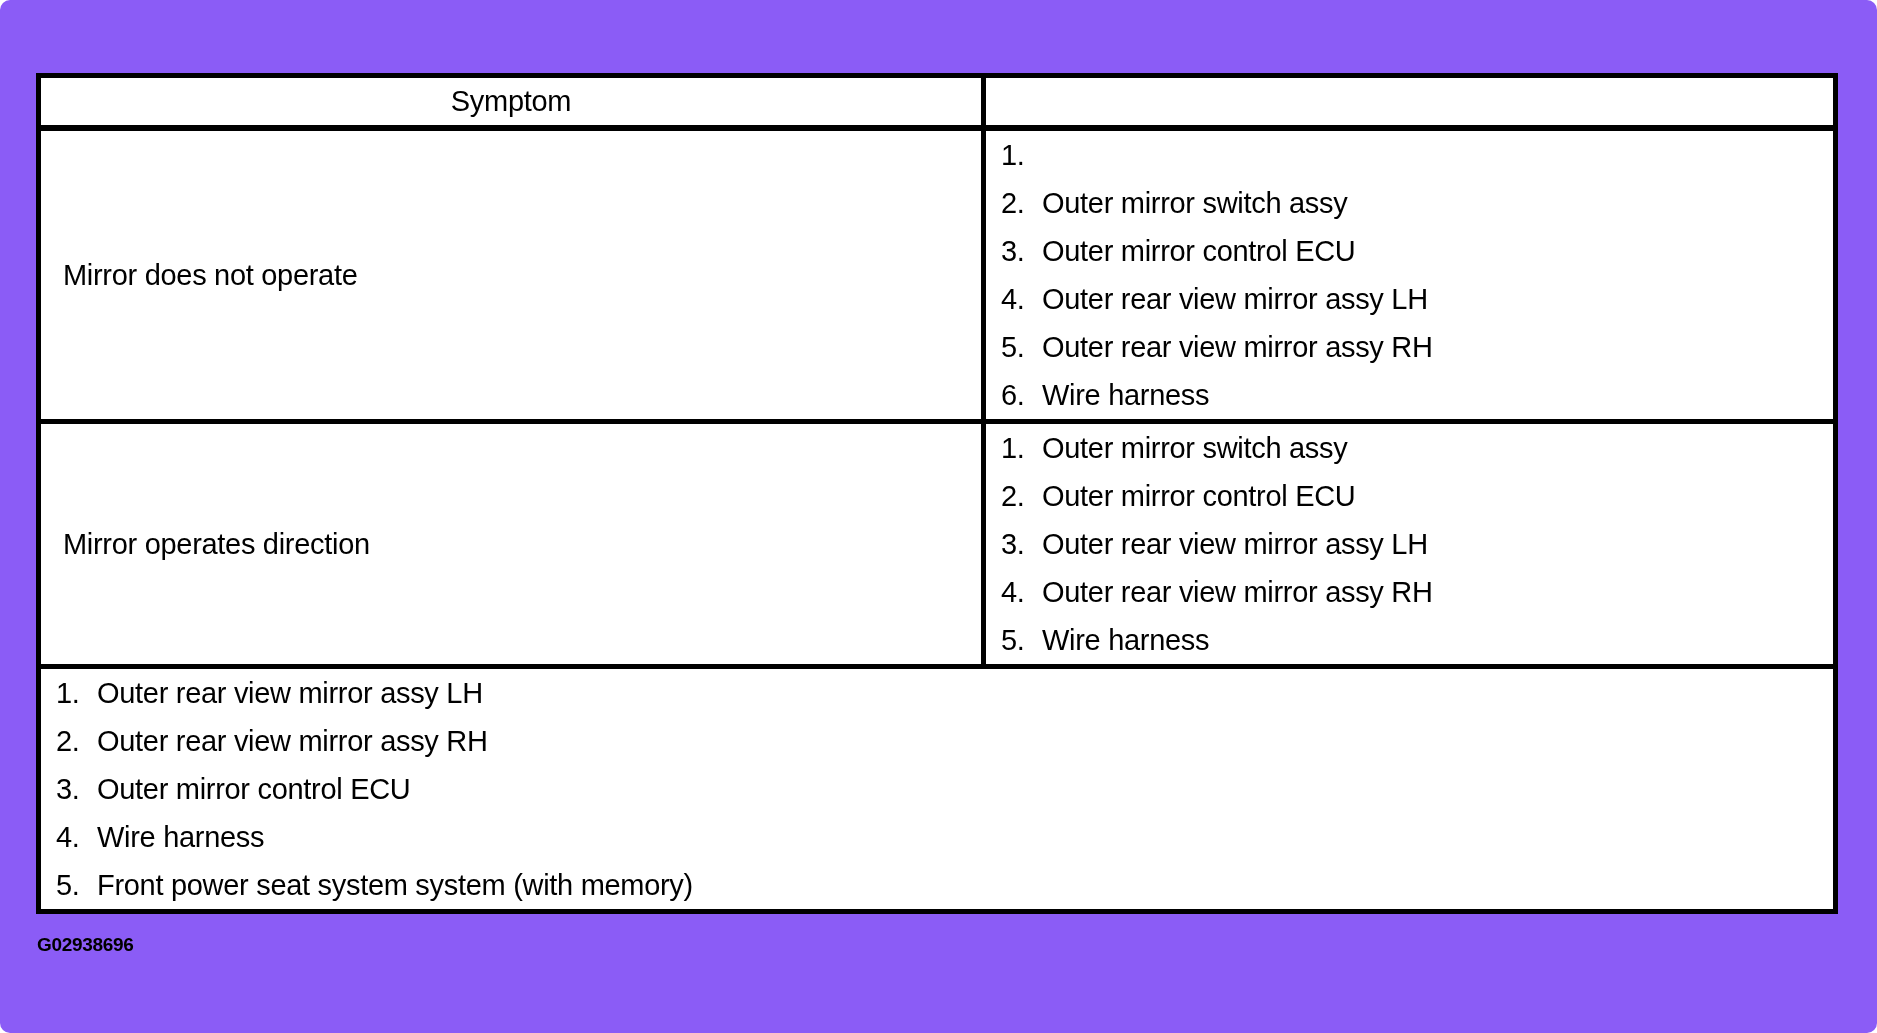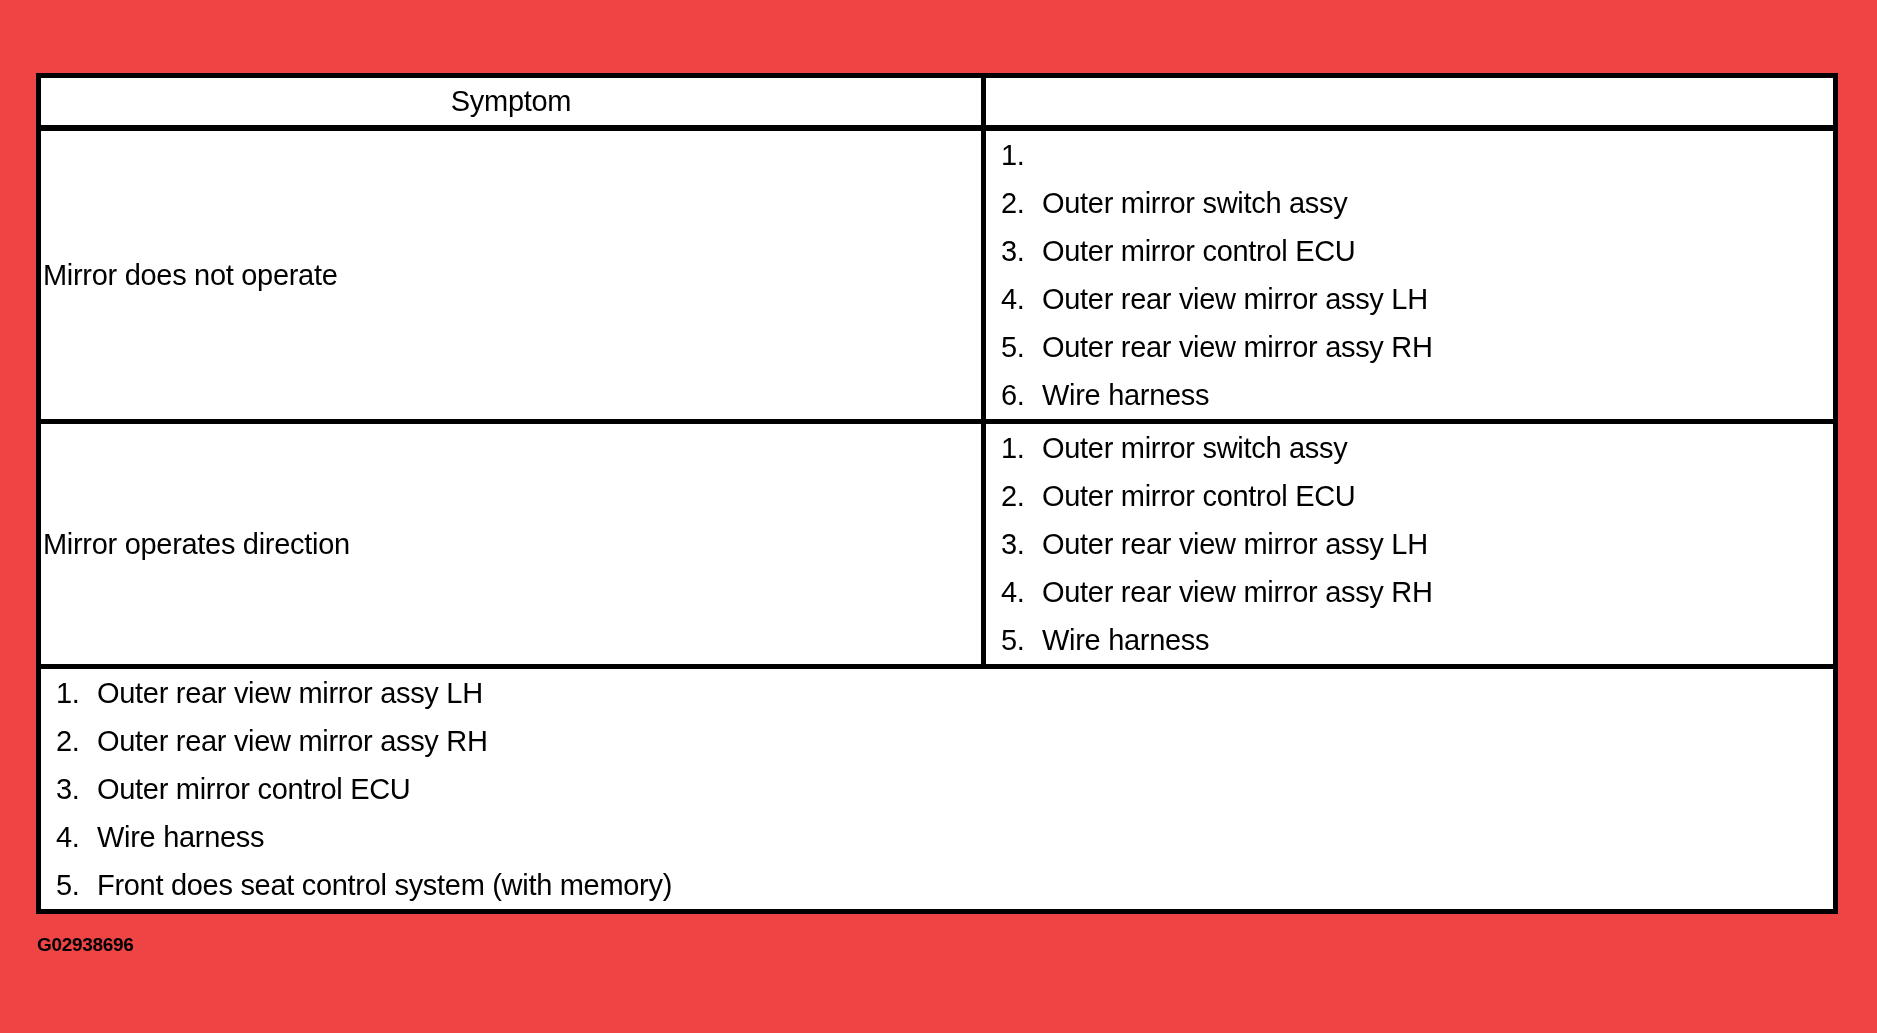--- a/index.html
+++ b/index.html
@@ -9,21 +9,22 @@
     width: 1877px;
     height: 1033px;
     overflow: hidden;
     font-family: "Liberation Sans", sans-serif;
     color: #000000;
   }
   .page {
     position: relative;
     width: 1877px;
     height: 1033px;
-    background: #ef4444;
+    background: #8b5cf6;
+    border-radius: 10px;
   }
   .symptom-table {
     position: absolute;
     left: 36px;
     top: 73px;
     width: 1802px;
     box-sizing: border-box;
     border: 5px solid #000000;
     background: #ffffff;
     font-size: 29px;
@@ -39,21 +40,21 @@
   }
   .t-row:last-child {
     border-bottom: none;
   }
   .cell-left {
     width: 945px;
     box-sizing: border-box;
     border-right: 5px solid #000000;
     display: flex;
     align-items: center;
-    padding-left: 2px;
+    padding-left: 22px;
   }
   .cell-right {
     flex: 1;
     box-sizing: border-box;
   }
   .t-row.header .cell-left,
   .t-row.header .cell-right {
     height: 47px;
     display: flex;
     align-items: center;
@@ -172,21 +173,21 @@
           <div class="suspect-item">
             <span class="suspect-num">3.</span>
               <span>Outer mirror control ECU</span>
           </div>
           <div class="suspect-item">
             <span class="suspect-num">4.</span>
               <span>Wire harness</span>
           </div>
           <div class="suspect-item">
             <span class="suspect-num">5.</span>
-              <span>Front does seat control system (with memory)</span>
+              <span>Front power seat system system (with memory)</span>
           </div>
         </div>
       </div>
     </div>
 
   </div>
 
   <div class="figure-code">G02938696</div>
 
 </div>

